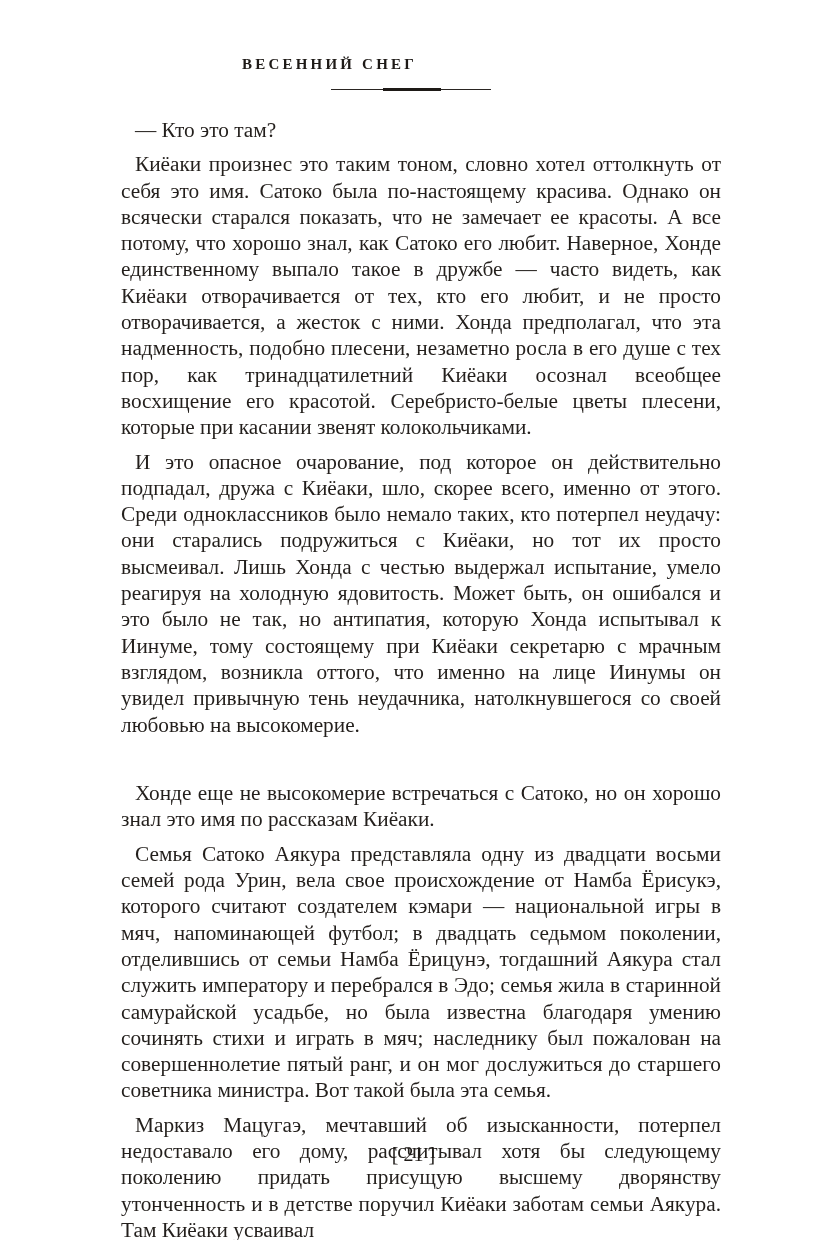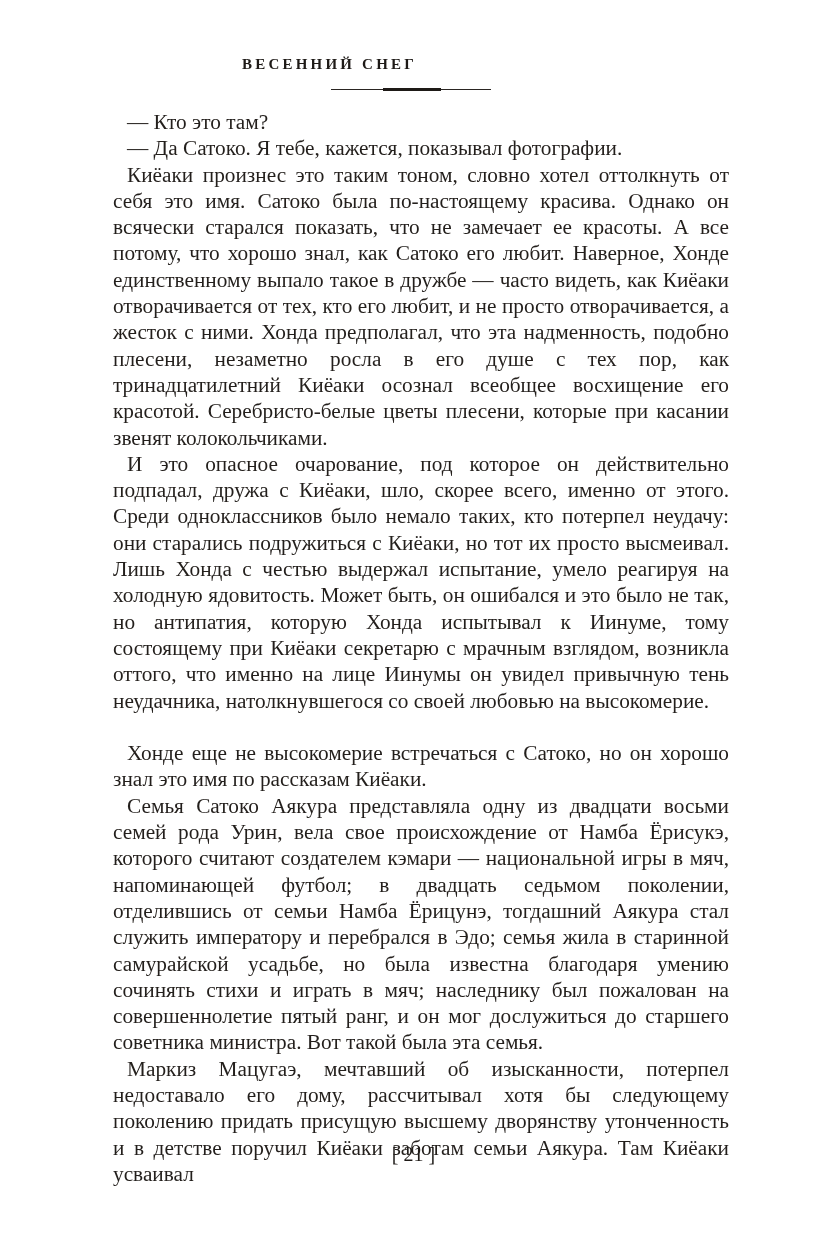--- a/index.html
+++ b/index.html
@@ -52,21 +52,21 @@
       position: absolute;
       top: 109px;
       left: 113px;
       width: 616px;
       font-size: 21.3px;
       line-height: 26.3px;
       text-align: justify;
       hyphens: manual;
     }
     .text-block p {
-      margin: 0;
+      margin: 8px;
       text-indent: 14px;
     }
     .text-block p.dialogue {
       text-indent: 14px;
       text-align: left;
     }
     .text-block p.last-of-para {
       text-align-last: left;
     }
     .section-gap {
@@ -87,21 +87,20 @@
 <body>
 
 <div class="running-head">ВЕСЕННИЙ СНЕГ</div>
 <div class="head-rule">
   <div class="thin"></div>
   <div class="thick"></div>
 </div>
 
 <div class="text-block">
   <p class="dialogue">— Кто это там?</p>
-  <p class="dialogue">— Да Сатоко. Я тебе, кажется, показывал фотографии.</p>
   <p class="last-of-para">Киёаки произнес это таким тоном, словно хотел оттолкнуть от себя это имя. Сатоко была по-настоящему красива. Однако он всячески старался показать, что не замечает ее красоты. А все потому, что хорошо знал, как Сатоко его любит. Наверное, Хонде единственному выпало такое в дружбе — часто видеть, как Киёаки отворачивается от тех, кто его любит, и не просто отворачивается, а жесток с ними. Хонда предполагал, что эта надменность, подобно плесени, незаметно росла в его душе с тех пор, как тринадцатилетний Киёаки осознал всеобщее восхищение его красотой. Серебристо-белые цветы плесени, которые при касании звенят колокольчиками.</p>
   <p class="last-of-para">И это опасное очарование, под которое он действительно подпадал, дружа с Киёаки, шло, скорее всего, именно от этого. Среди одноклассников было немало таких, кто потерпел неудачу: они старались подружиться с Киёаки, но тот их просто высмеивал. Лишь Хонда с честью выдержал испытание, умело реагируя на холодную ядовитость. Может быть, он ошибался и это было не так, но антипатия, которую Хонда испытывал к Иинуме, тому состоящему при Киёаки секретарю с мрачным взглядом, возникла оттого, что именно на лице Иинумы он увидел привычную тень неудачника, натолкнувшегося со своей любовью на высокомерие.</p>
   <div class="section-gap"></div>
   <p class="last-of-para">Хонде еще не высокомерие встречаться с Сатоко, но он хорошо знал это имя по рассказам Киёаки.</p>
   <p class="last-of-para">Семья Сатоко Аякура представляла одну из двадцати восьми семей рода Урин, вела свое происхождение от Намба Ёрисукэ, которого считают создателем кэмари — национальной игры в мяч, напоминающей футбол; в двадцать седьмом поколении, отделившись от семьи Намба Ёрицунэ, тогдашний Аякура стал служить императору и перебрался в Эдо; семья жила в старинной самурайской усадьбе, но была известна благодаря умению сочинять стихи и играть в мяч; наследнику был пожалован на совершеннолетие пятый ранг, и он мог дослужиться до старшего советника министра. Вот такой была эта семья.</p>
   <p>Маркиз Мацугаэ, мечтавший об изысканности, потерпел недоставало его дому, рассчитывал хотя бы следующему поколению придать присущую высшему дворянству утонченность и в детстве поручил Киёаки заботам семьи Аякура. Там Киёаки усваивал</p>
 </div>
 
 <div class="folio">[ 21 ]</div>
 

